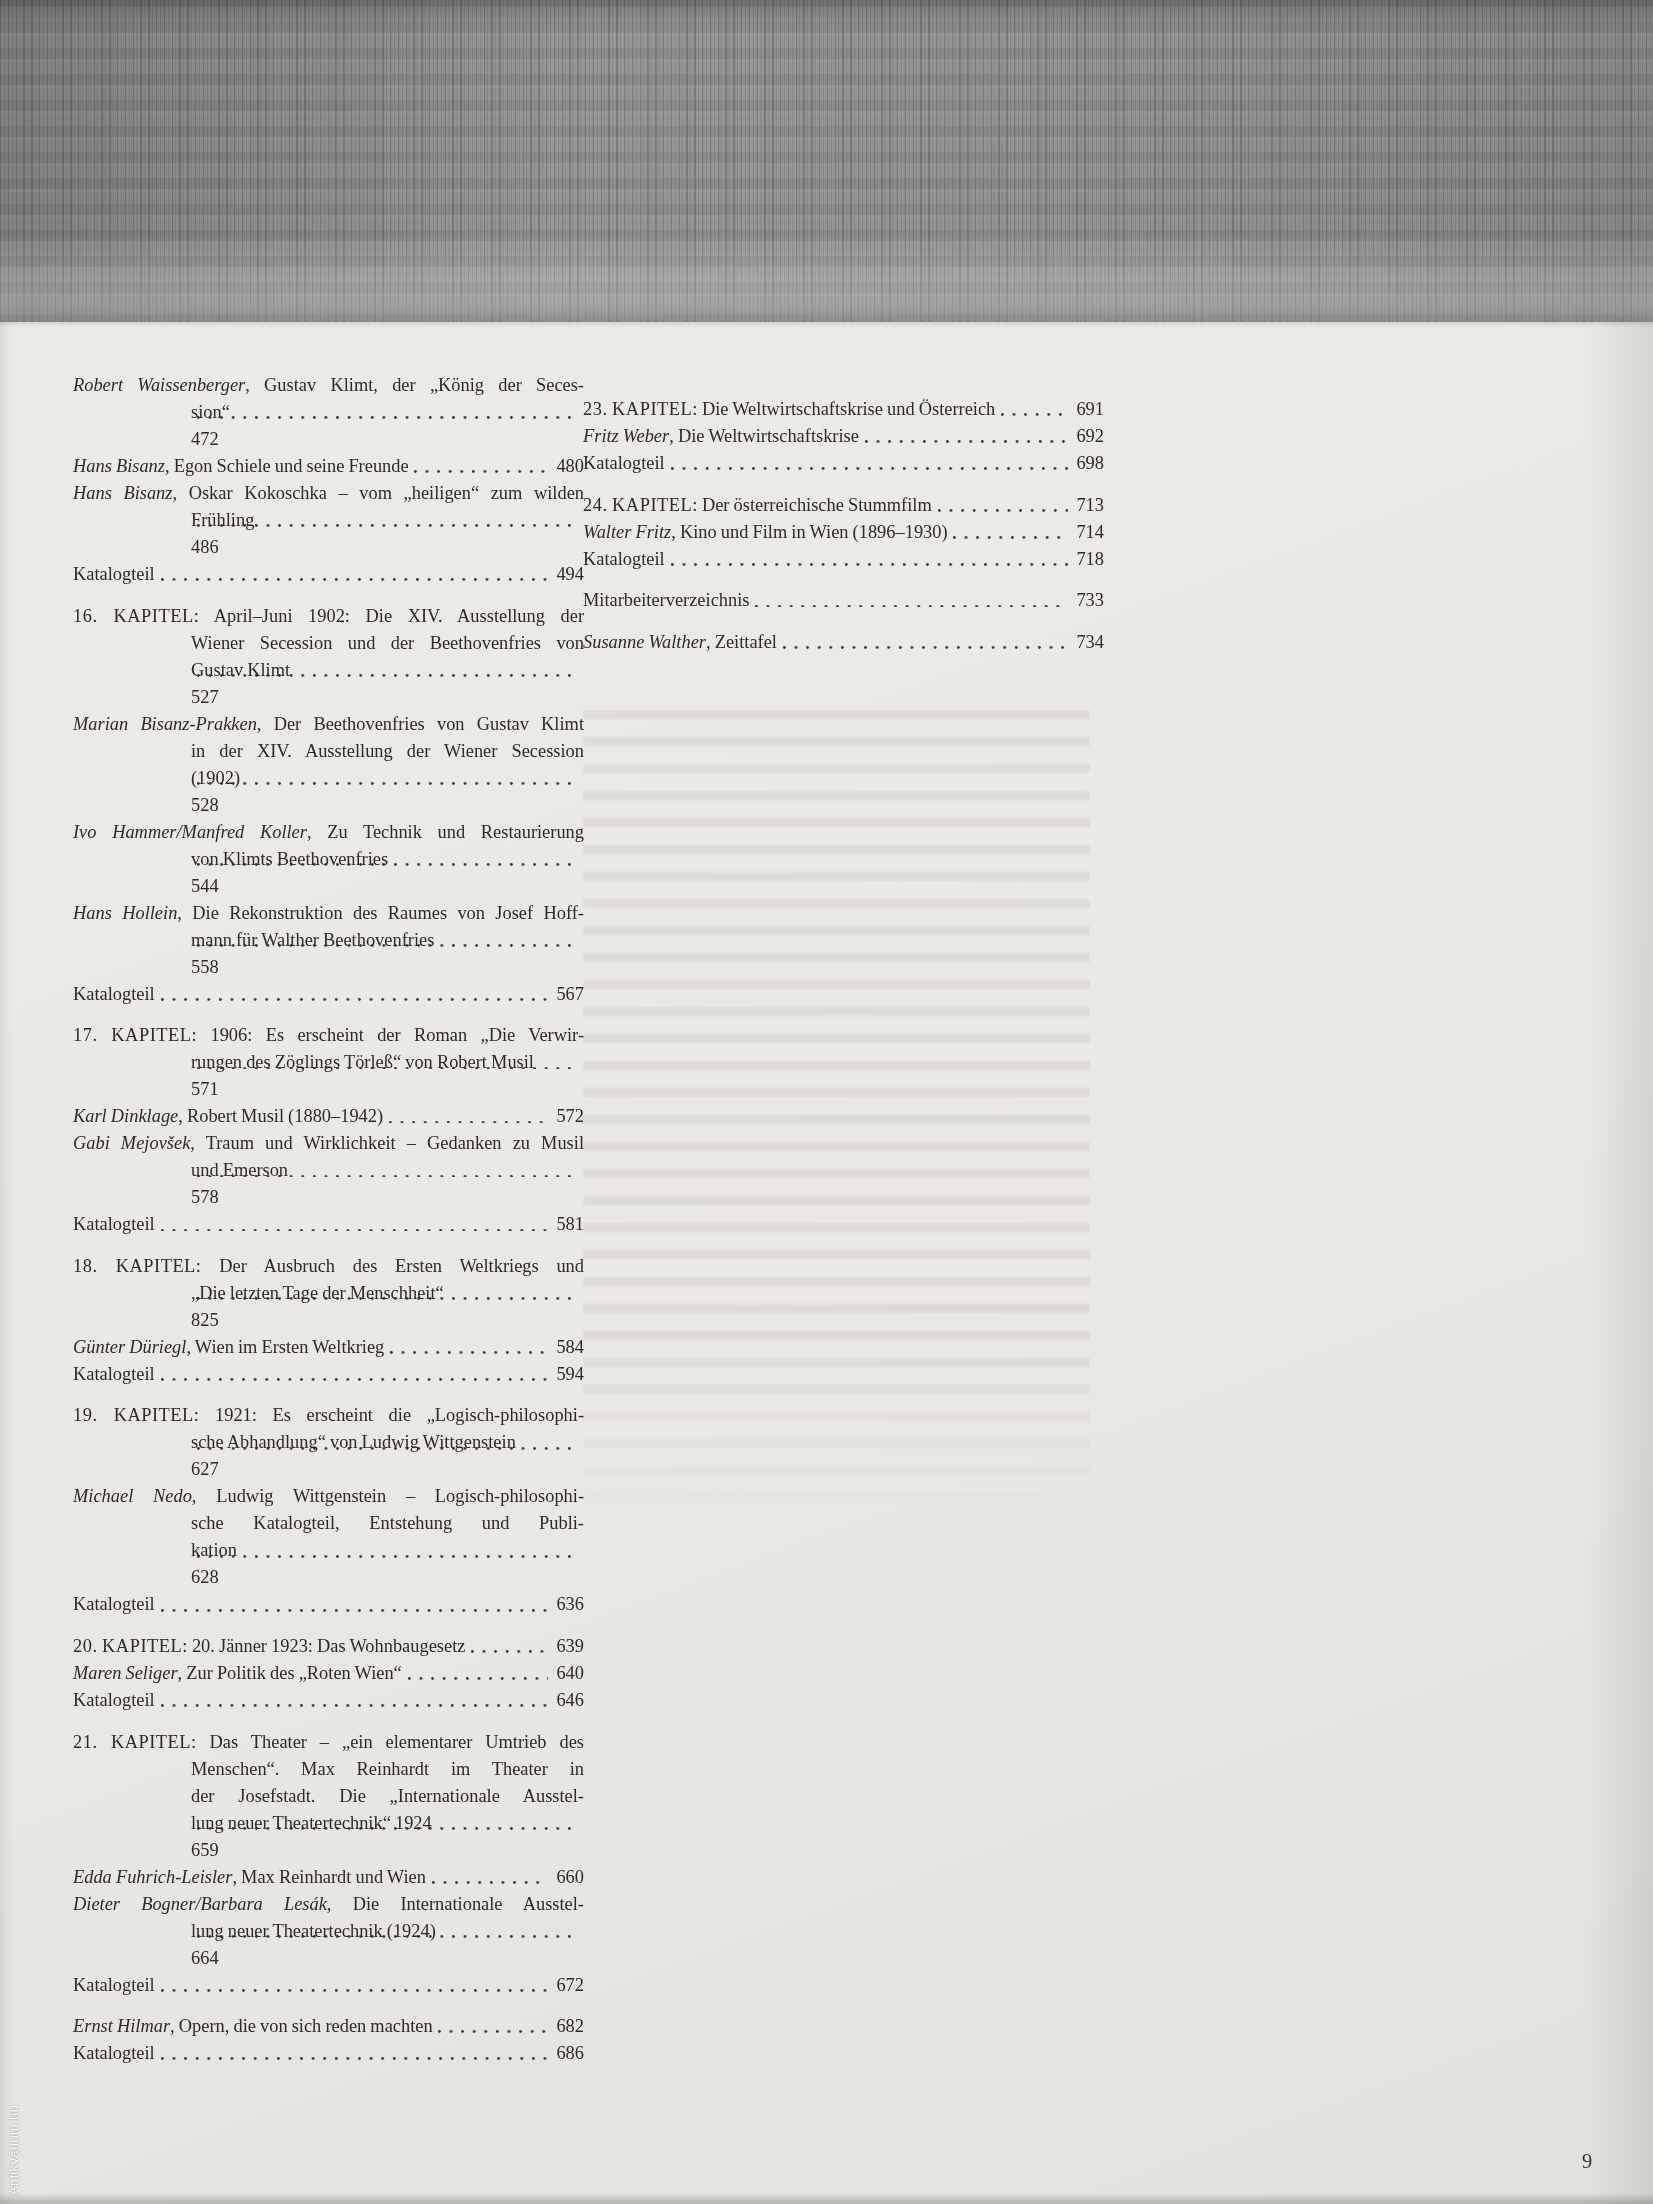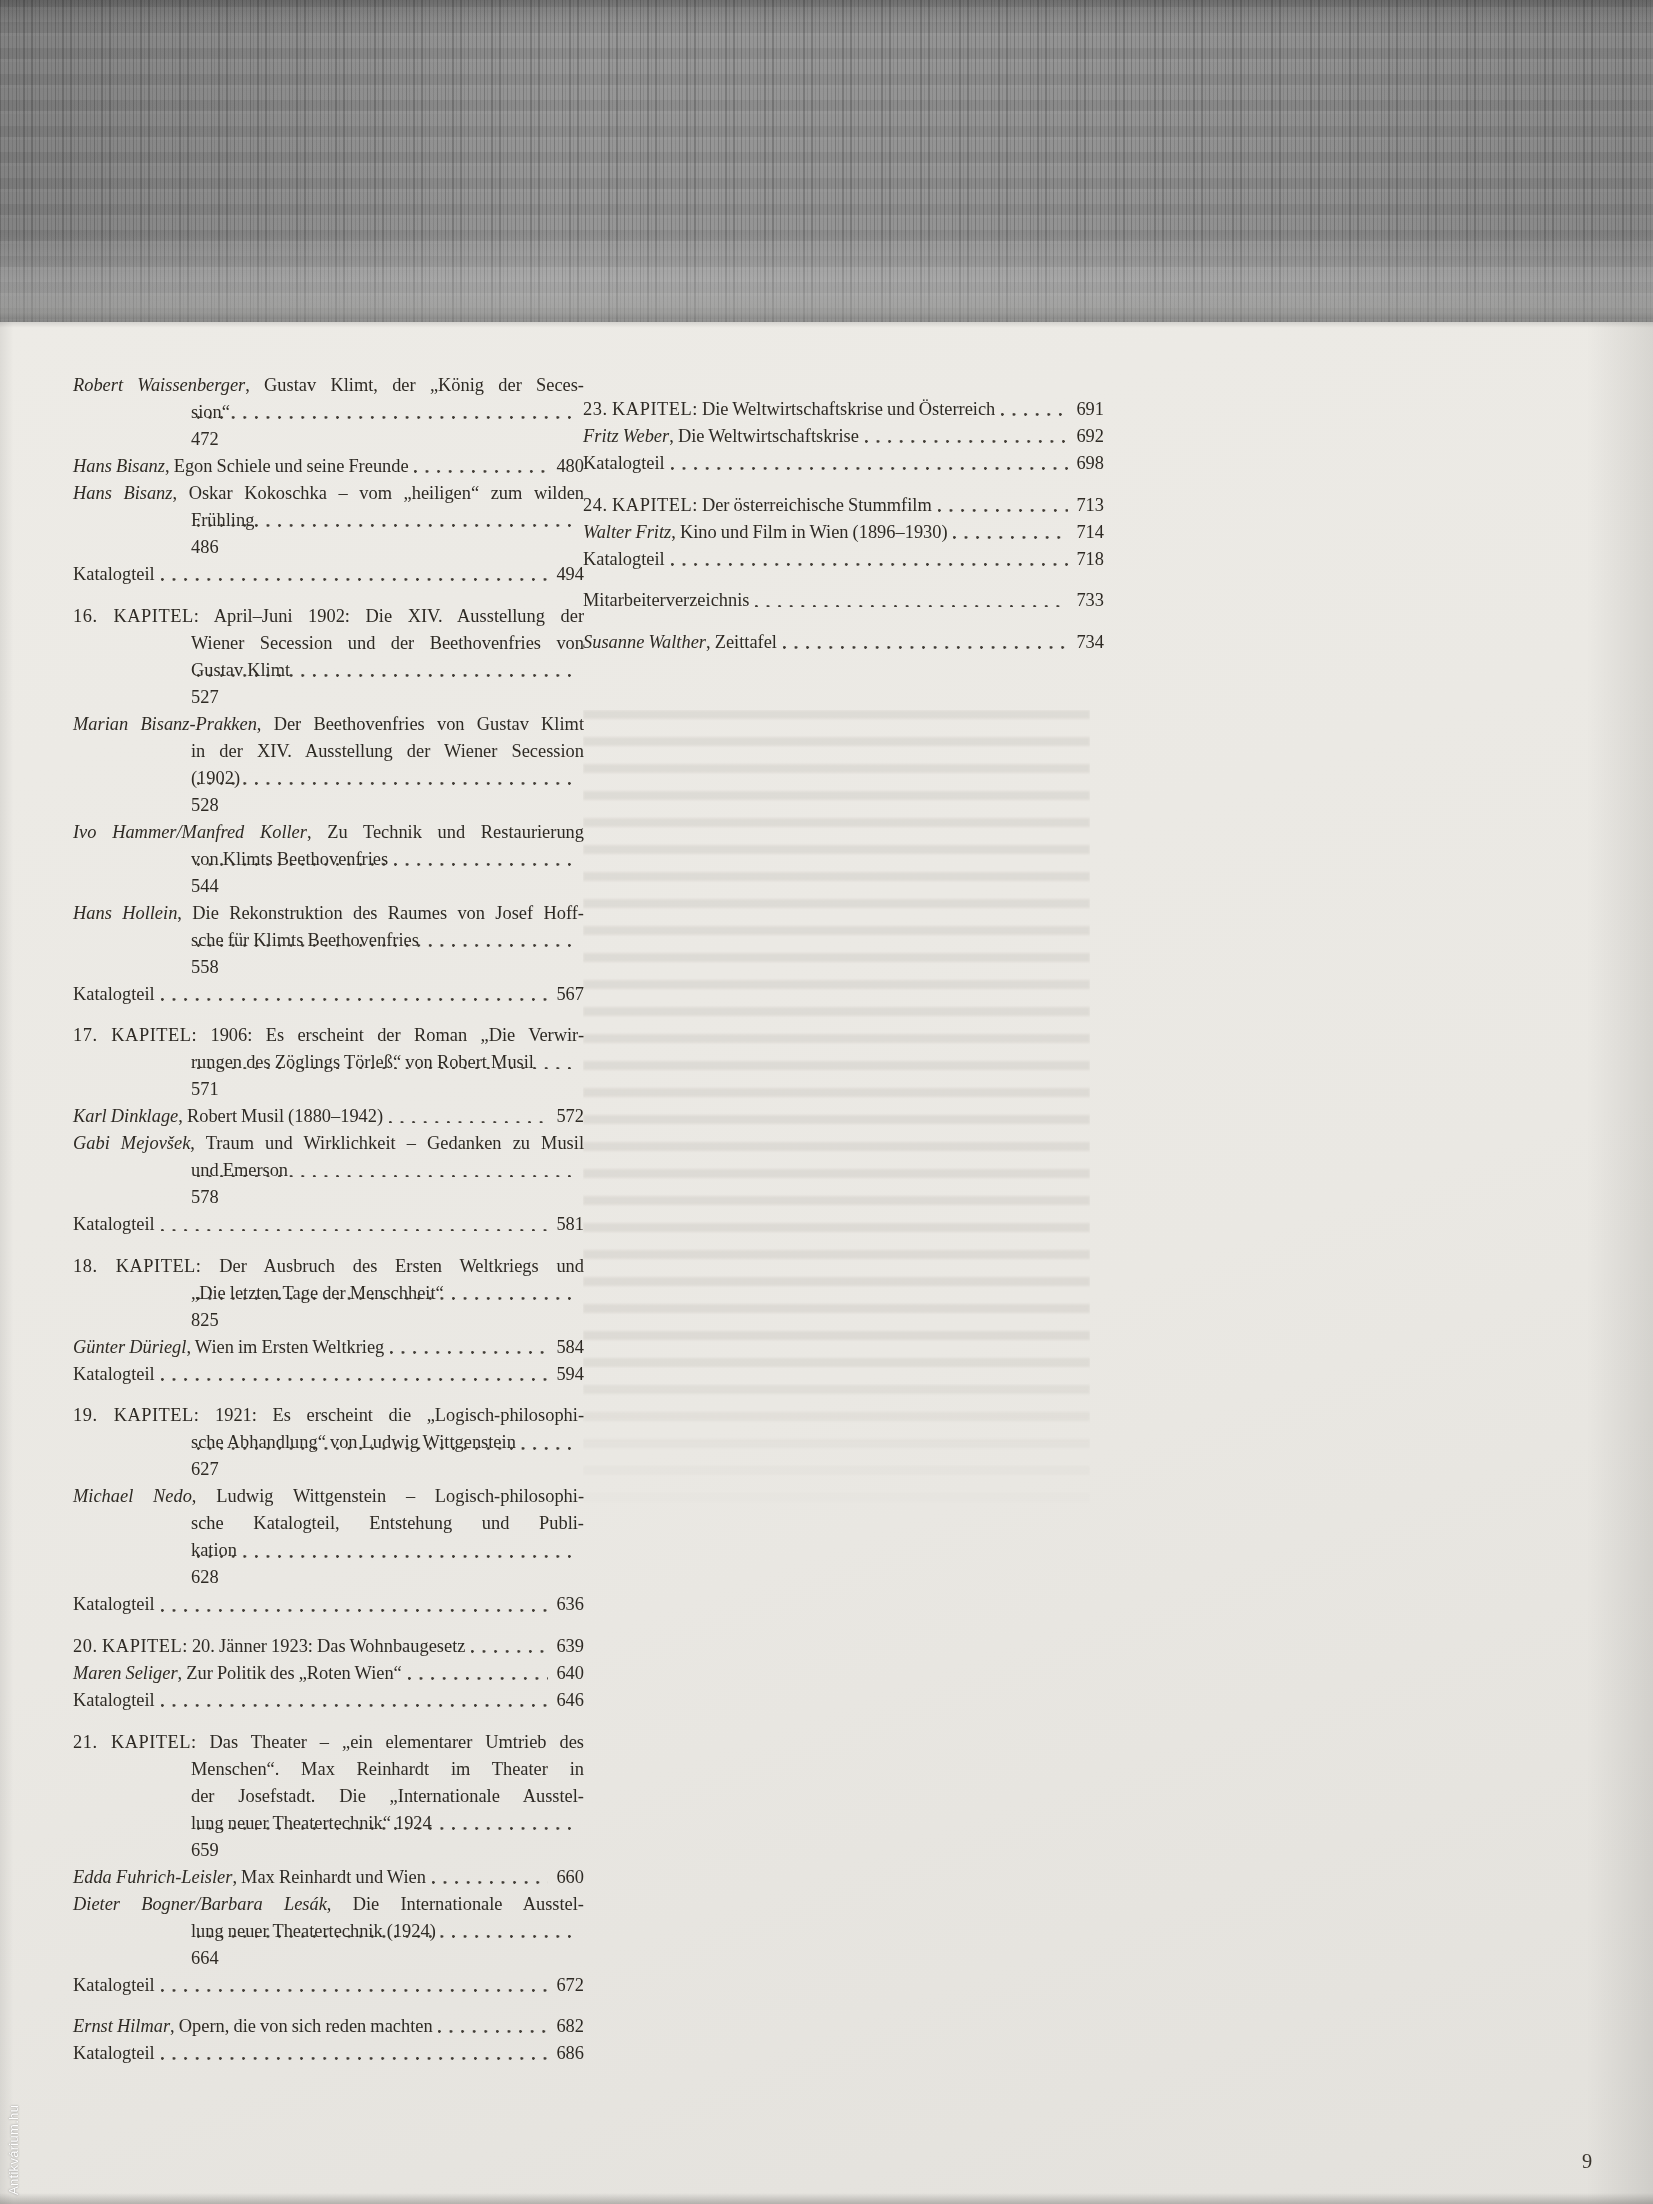--- a/index.html
+++ b/index.html
@@ -145,21 +145,21 @@
           <div class="toc-line mid"><span class="it">Ivo Hammer/Manfred Koller</span><span>, Zu Technik und Restaurierung</span></div>
           <div class="toc-line cont end">
             <span>von Klimts Beethovenfries</span>
             <span class="leader"></span>
             <span class="pg">544</span>
           </div>
         </div>
         <div class="toc-entry">
           <div class="toc-line mid"><span class="it">Hans Hollein</span><span>, Die Rekonstruktion des Raumes von Josef Hoff-</span></div>
           <div class="toc-line cont end">
-            <span>sche für Klimts Beethovenfries</span>
+            <span>mann für Walther Beethovenfries</span>
             <span class="leader"></span>
             <span class="pg">558</span>
           </div>
         </div>
         <div class="toc-entry">
           <div class="toc-line end">
             <span>Katalogteil</span>
             <span class="leader"></span>
             <span class="pg">567</span>
           </div>

